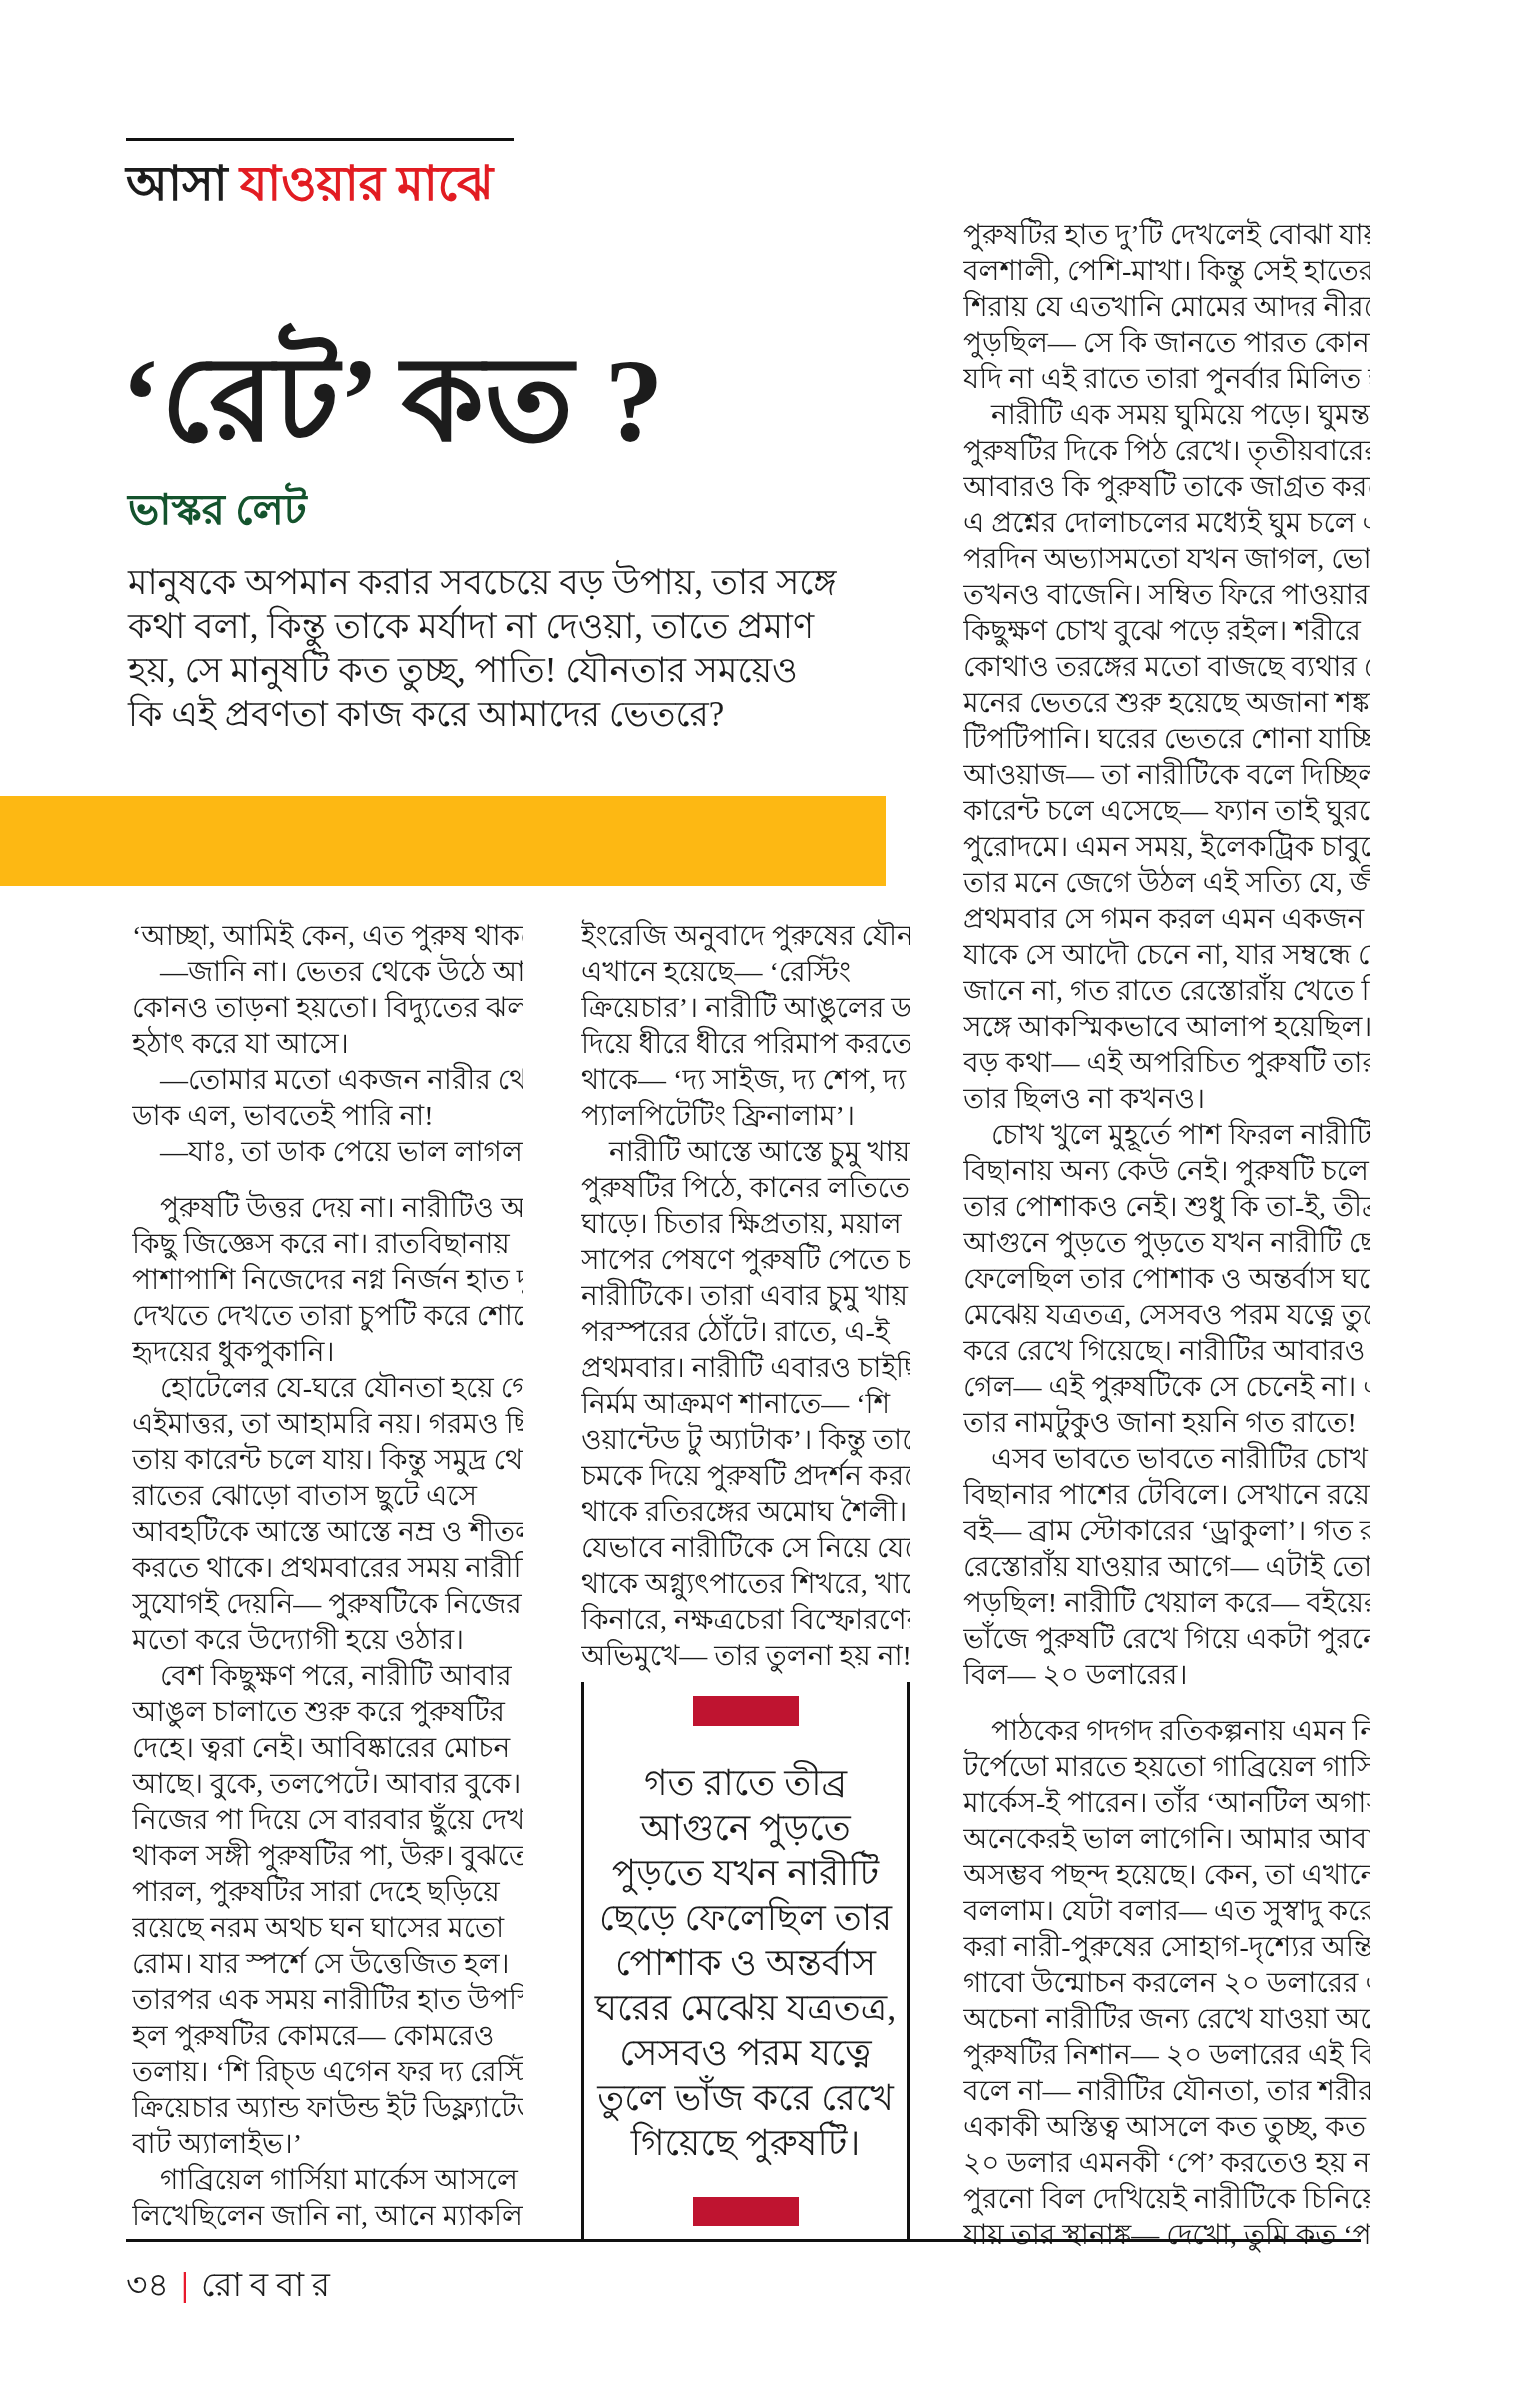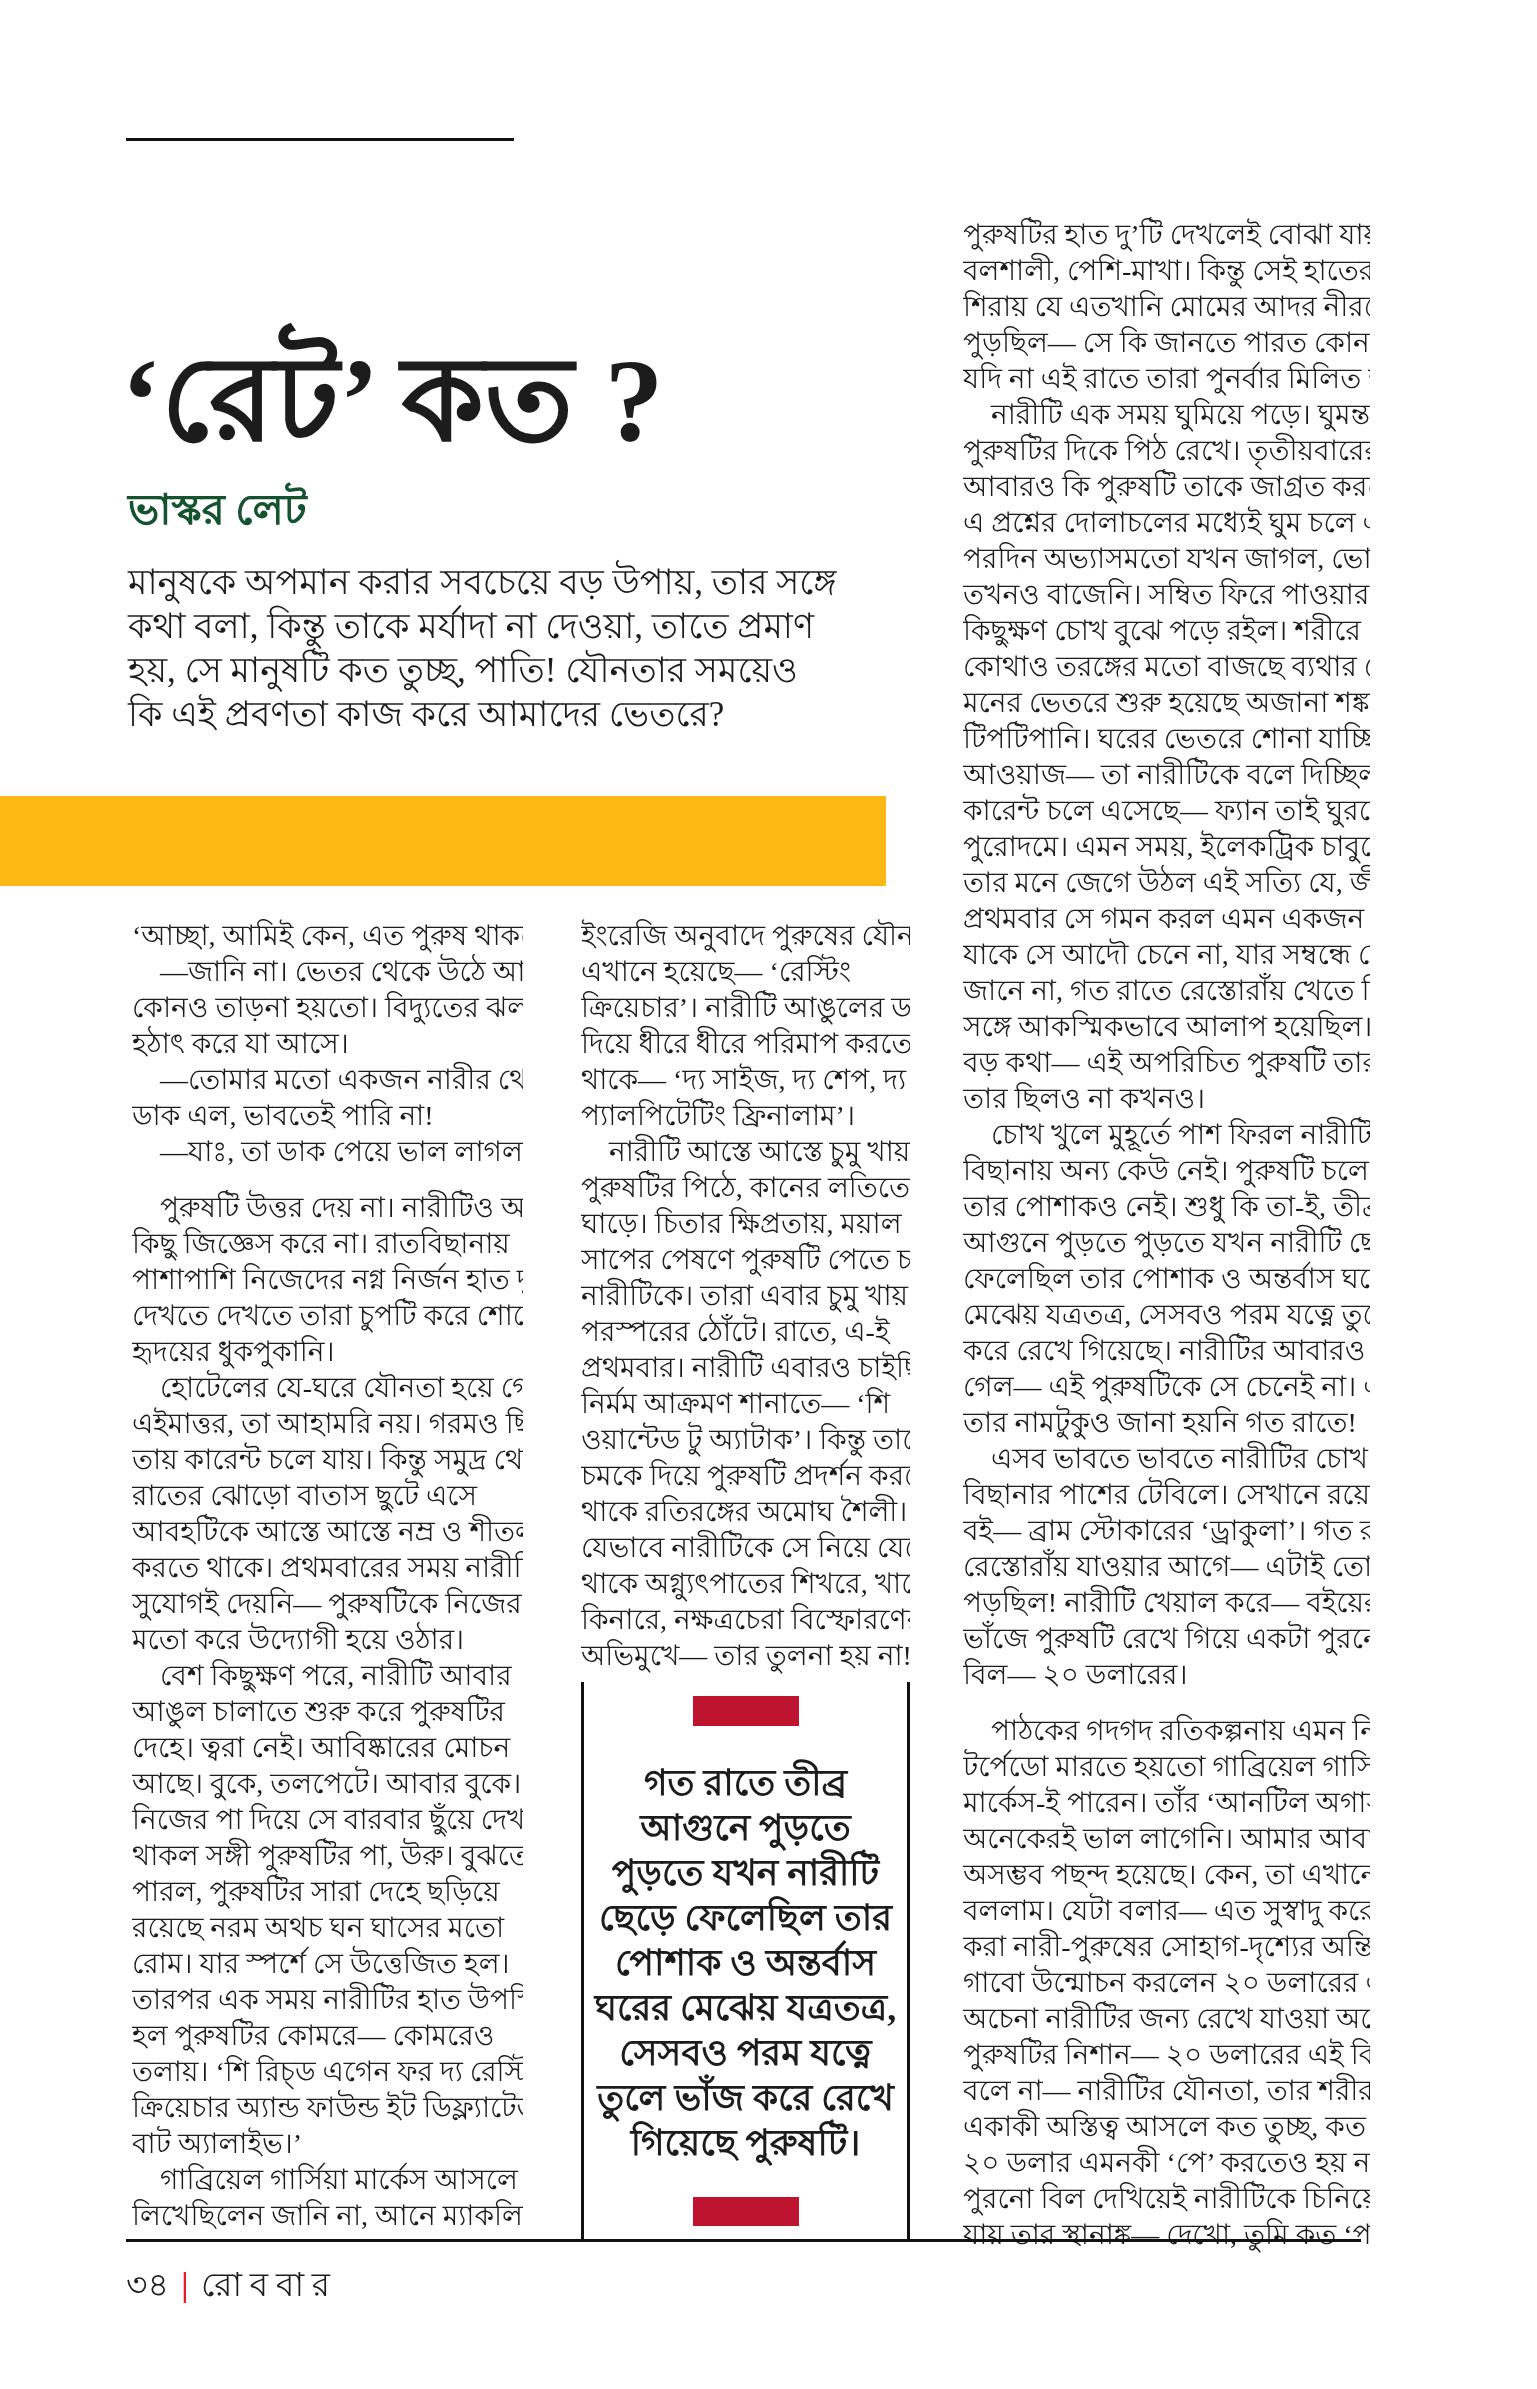--- a/index.html
+++ b/index.html
@@ -26,32 +26,35 @@
   .bodyline{line-height:36px;white-space:nowrap;}
   .bodyline:empty{height:20px;}
   .pullquote{
     position:absolute;left:581px;top:1682px;width:329px;height:558px;
     border-left:3.1px solid #111;border-right:3.1px solid #111;
     box-sizing:border-box;text-align:center;background:#fff;
   }
   .pq-bar{width:106px;height:29.5px;background:#bf1430;margin:14px auto 0;}
   .pq-bar.bottom{margin-top:31px;}
   .pq-text{margin-top:35px;}
-  .pq-line{font-size:36px;font-weight:bold;line-height:45px;white-space:nowrap;}
+  .pq-line{font-size:36px;font-weight:normal;line-height:45px;white-space:nowrap;}
   .footer-rule{position:absolute;left:126px;top:2239px;width:1235px;height:3.1px;background:#111;}
   .footer{position:absolute;left:126px;top:2259px;font-size:33px;white-space:nowrap;}
   .f-sep{color:#e8192c;font-weight:bold;margin:0 12.4px;}
   .f-title{letter-spacing:7.8px;margin-top:31px;}
 </style>
 </head>
 <body>
 
 <div class="page">
 
   <div class="kicker-rule"></div>
+  <div class="kicker">
+    <span class="k-black">আসা </span><span class="k-red">যাওয়ার মাঝে</span>
+  </div>
 
   <h1 class="title">‘রেট’ কত ?</h1>
   <div class="author">ভাস্কর লেট</div>
 
   <div class="standfirst">
       <div class="sf-line">মানুষকে অপমান করার সবচেয়ে বড় উপায়, তার সঙ্গে</div>
       <div class="sf-line">কথা বলা, কিন্তু তাকে মর্যাদা না দেওয়া, তাতে প্রমাণ</div>
       <div class="sf-line">হয়, সে মানুষটি কত তুচ্ছ, পাতি! যৌনতার সময়েও</div>
       <div class="sf-line">কি এই প্রবণতা কাজ করে আমাদের ভেতরে?</div>
     </div>

